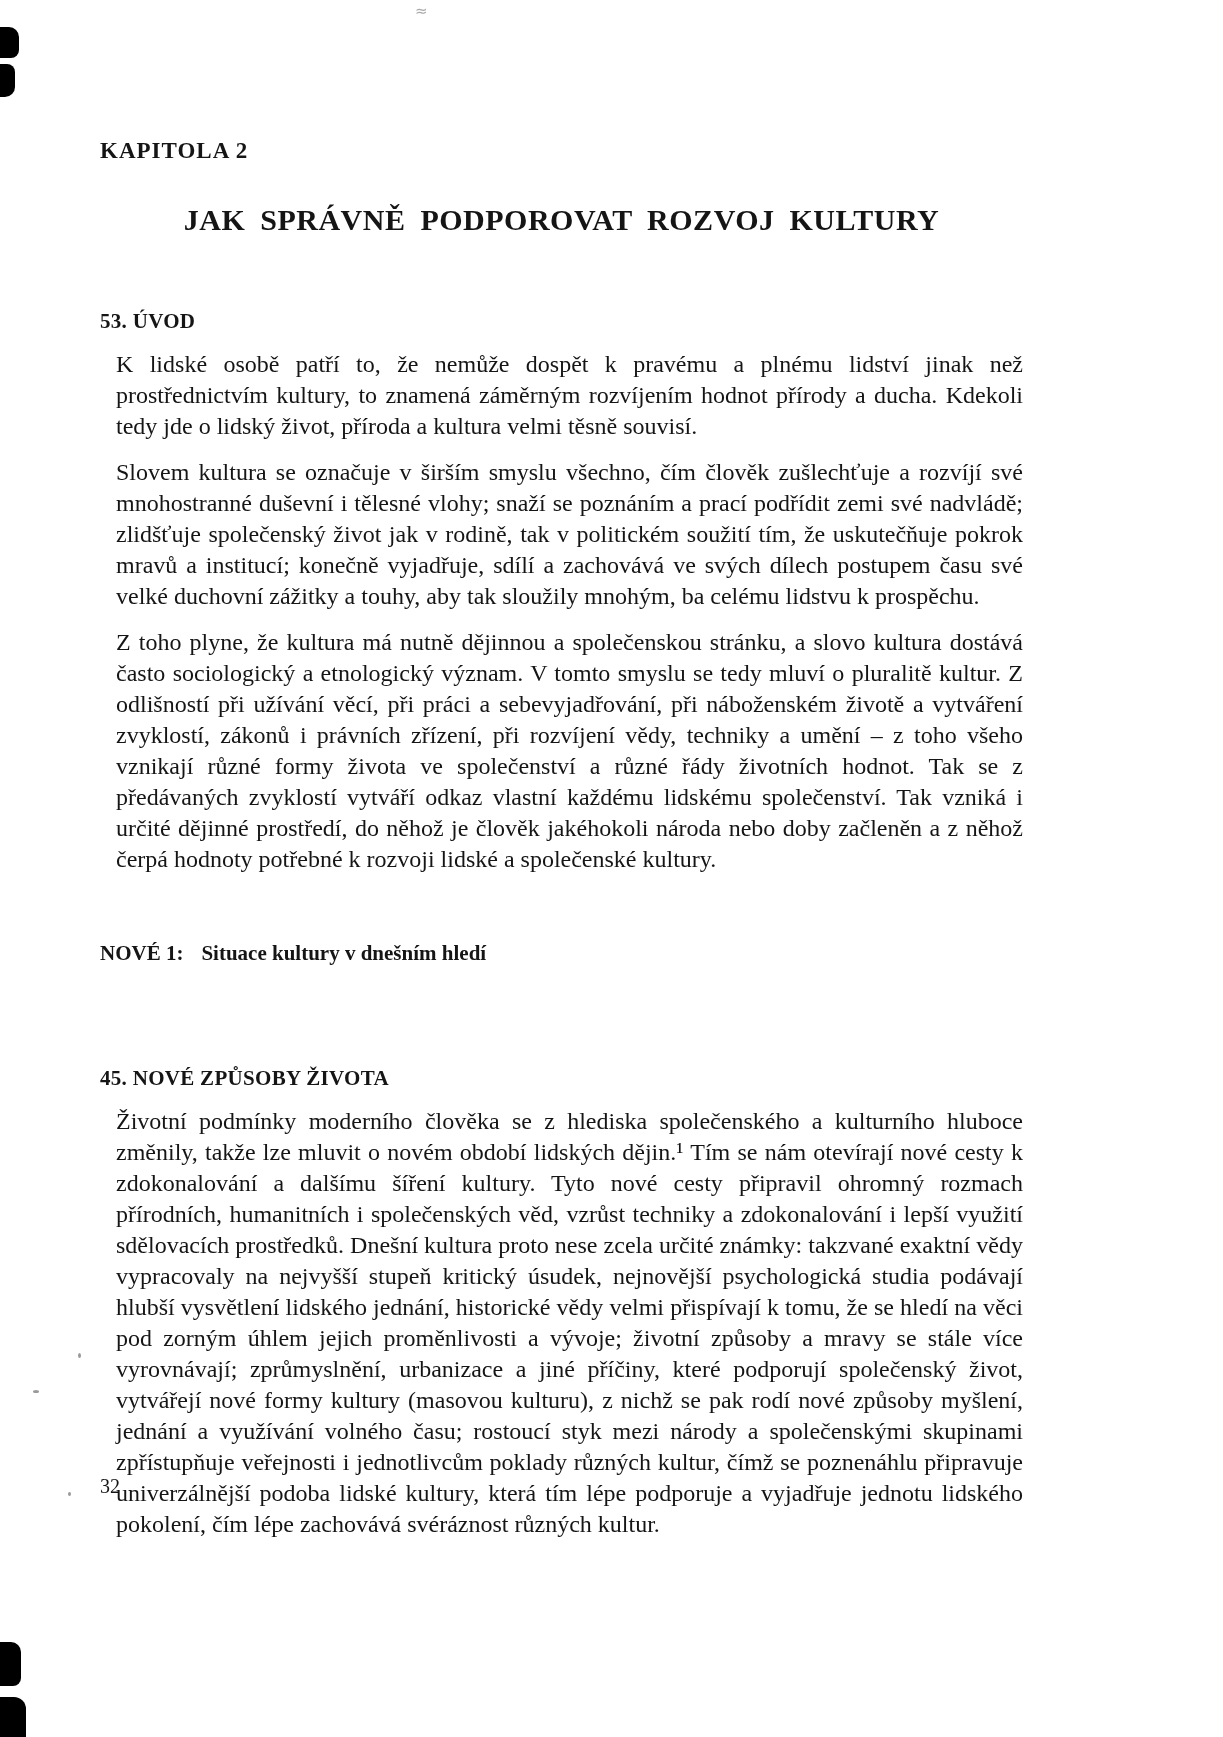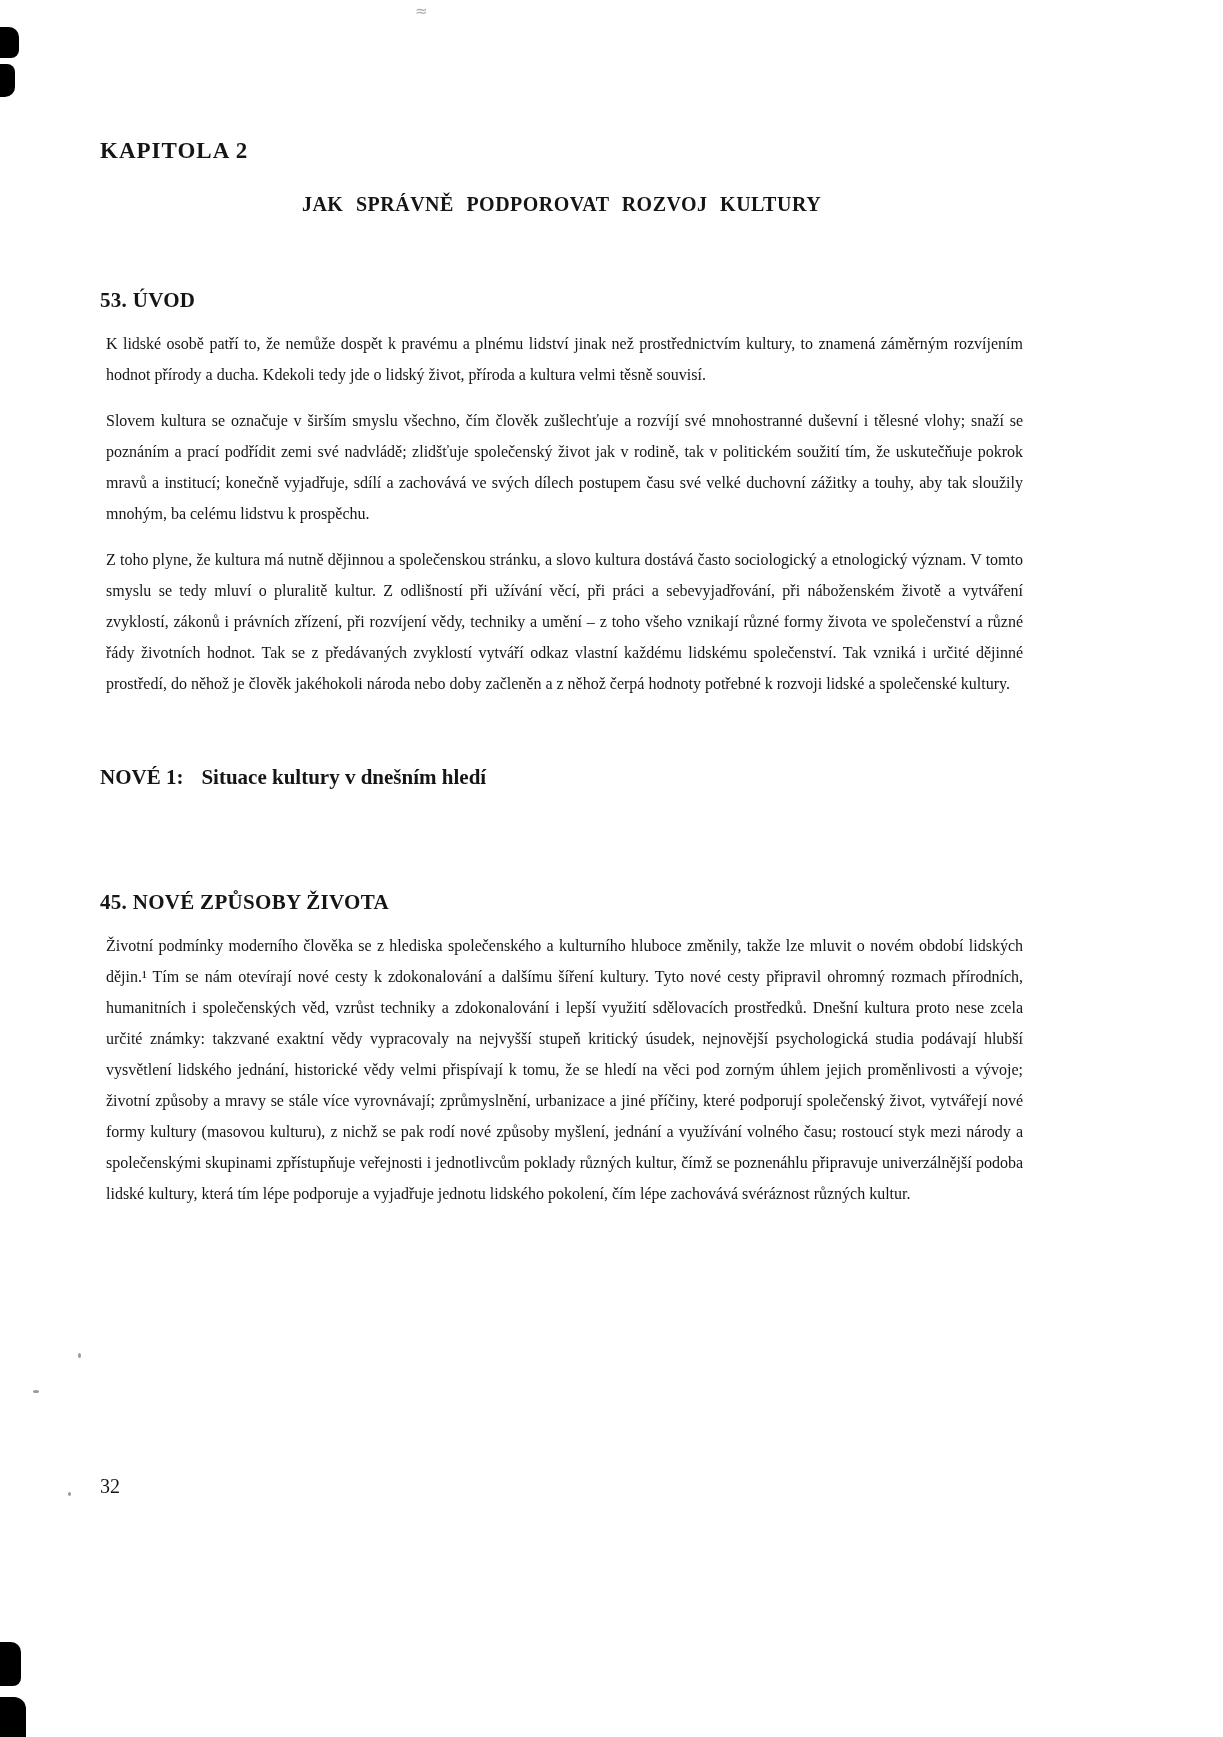--- a/index.html
+++ b/index.html
@@ -23,23 +23,23 @@
     width: 923px;
   }
   .chapter-label {
     margin: 138px 0 0 0;
     text-align: left;
     font-size: 23px;
     font-weight: bold;
     letter-spacing: 1px;
   }
   .chapter-title {
-    margin: 29px 0 0 0;
+    margin: 39px 0 0 0;
     text-align: center;
-    font-size: 20px;
+    font-size: 30px;
     font-weight: bold;
     letter-spacing: 0.5px;
     word-spacing: 7px;
   }
   .section-heading {
     margin: 100px 0 0 0;
     font-size: 21px;
     font-weight: bold;
     letter-spacing: 0.3px;
   }
@@ -48,22 +48,22 @@
   }
   .oddil-heading {
     margin: 66px 0 0 0;
     font-size: 21px;
     font-weight: bold;
   }
   .oddil-heading .oddil-title {
     margin-left: 18px;
   }
   .content p {
-    margin: 15px 0 0 6px;
-    font-size: 16px;
+    margin: 15px 0 0 16px;
+    font-size: 24px;
     line-height: 31px;
     text-align: justify;
   }
   .page-number {
     position: absolute;
     left: 100px;
     top: 1475px;
     width: 923px;
     text-align: left;
     font-size: 20px;

